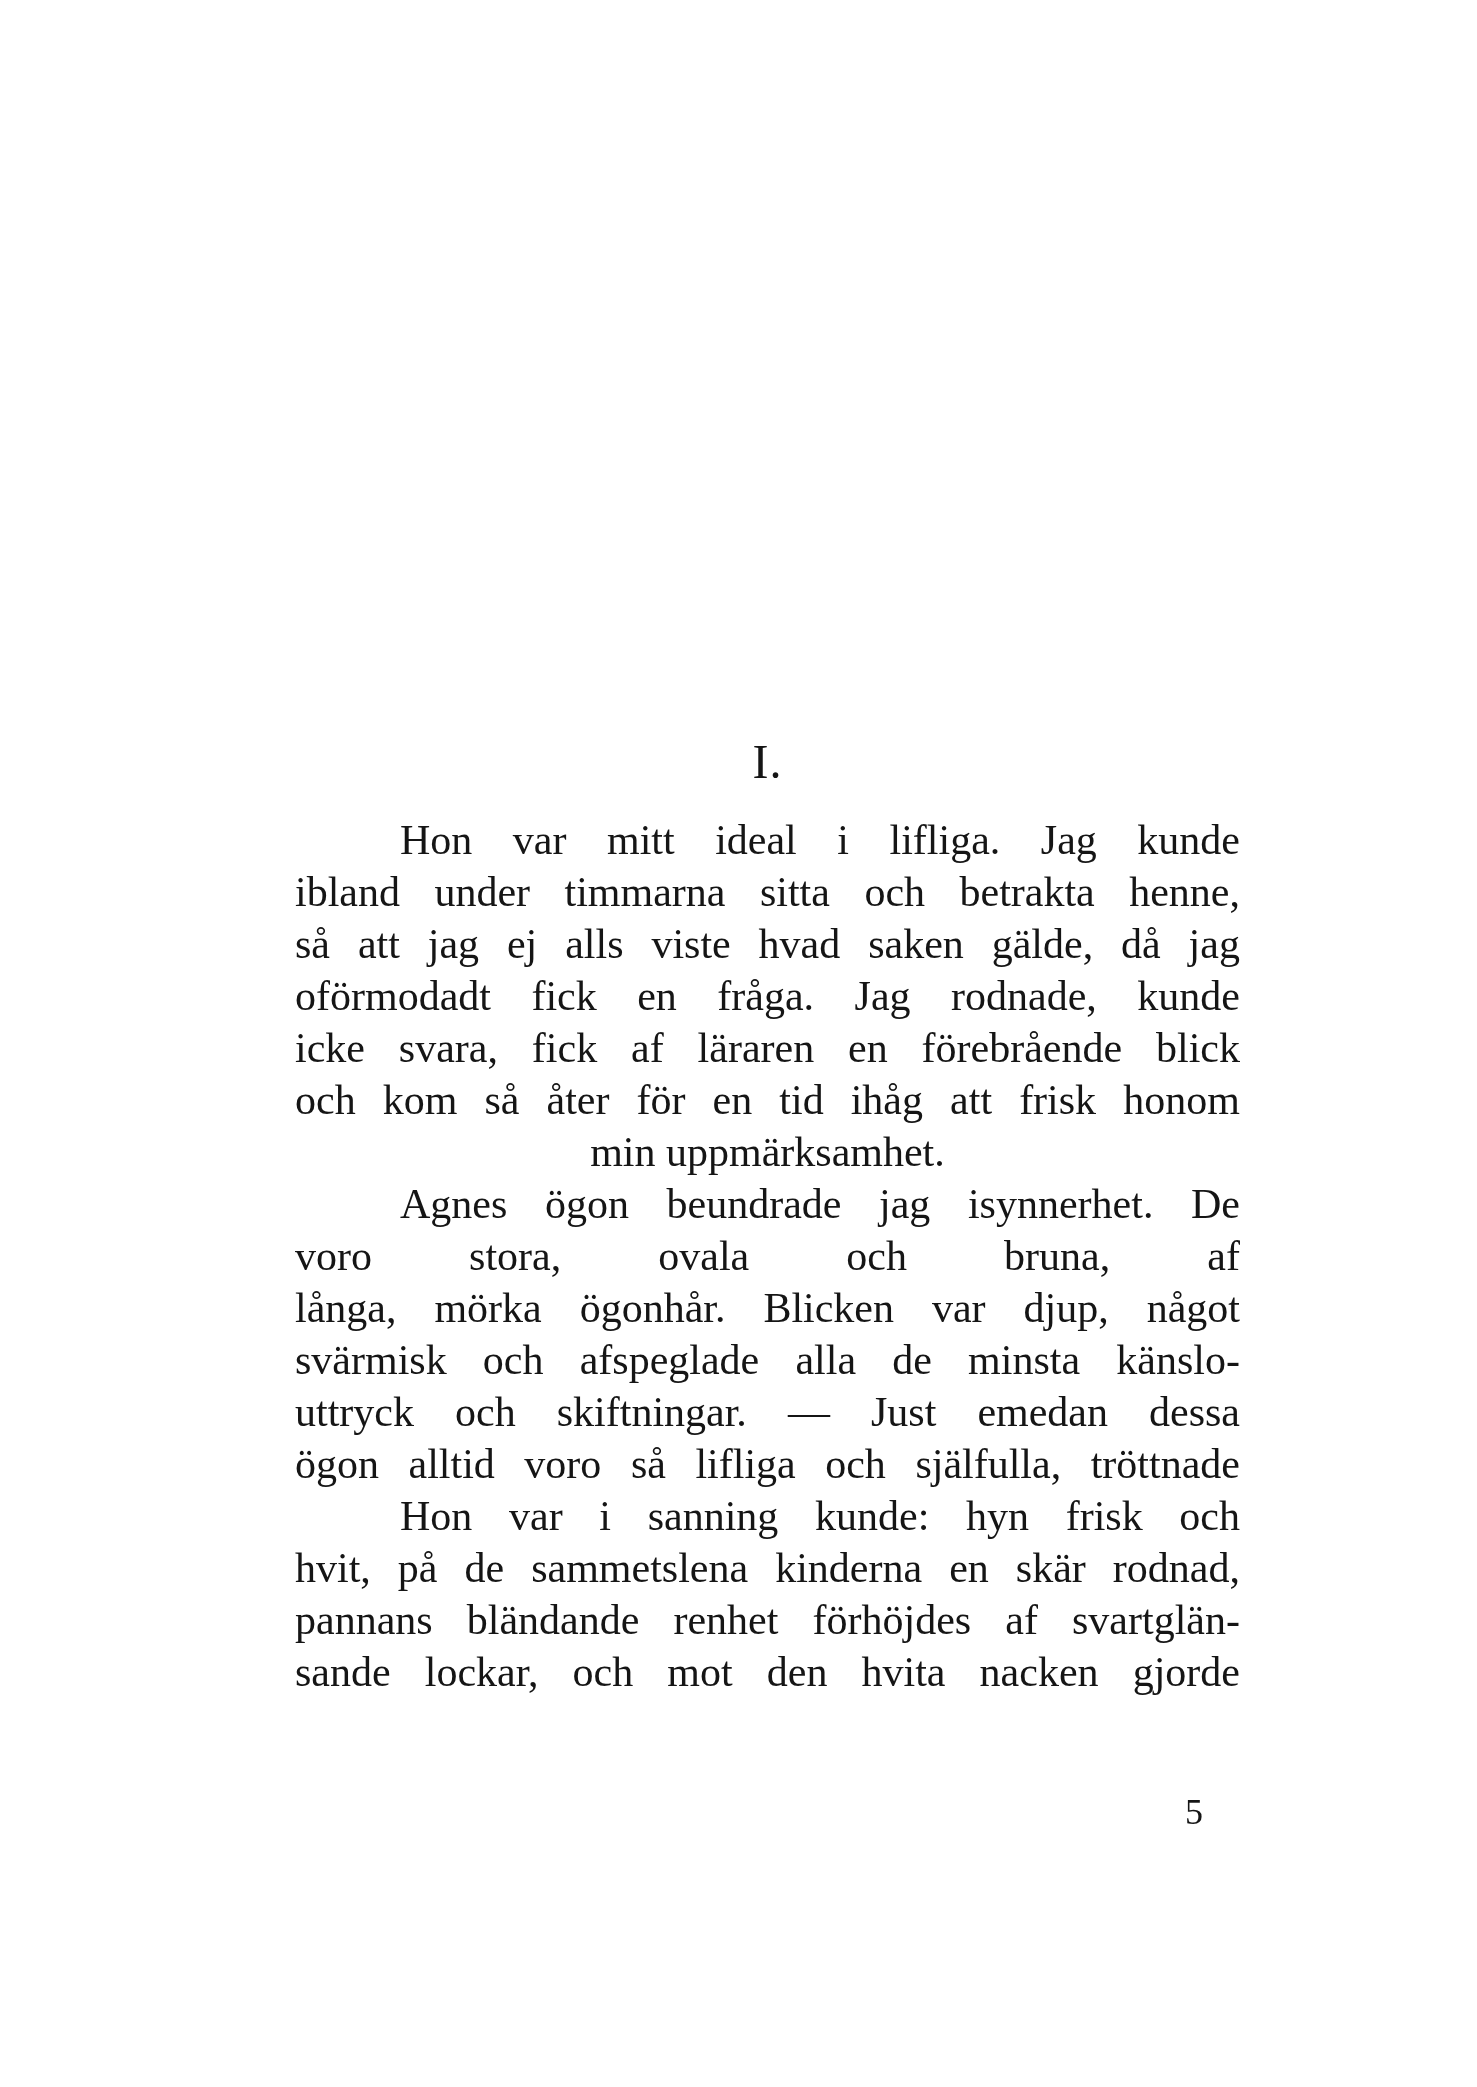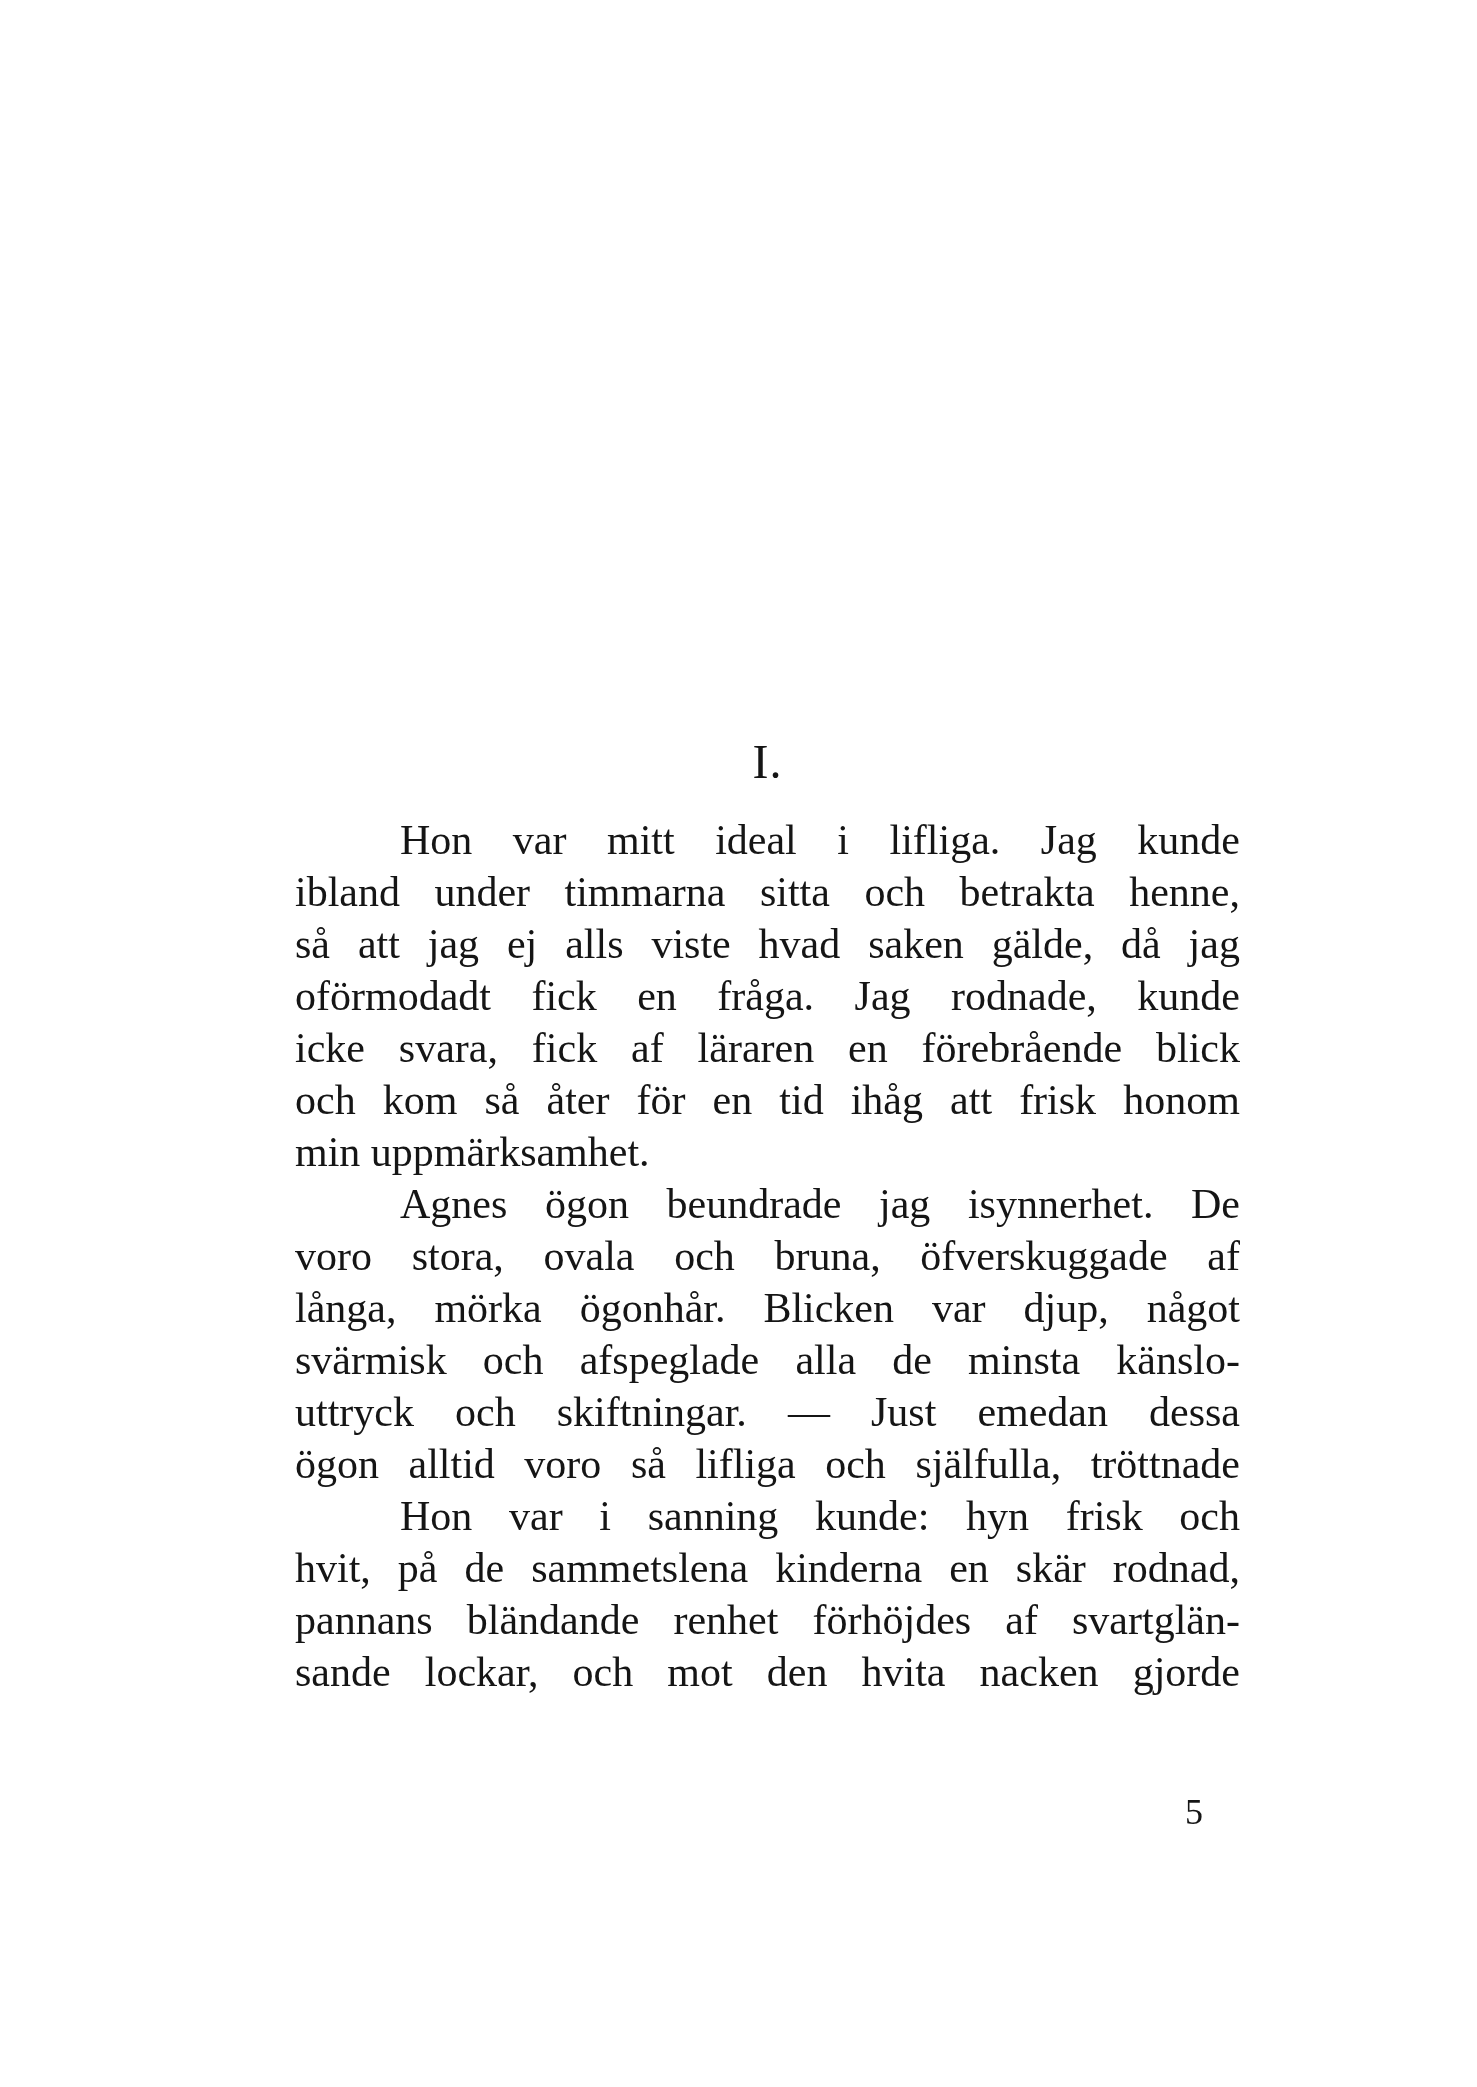--- a/index.html
+++ b/index.html
@@ -46,21 +46,21 @@
     justify-content: space-between;
     white-space: nowrap;
   }
   
   .indent {
     padding-left: 105px;
     font-family: Liberation Serif, serif;
   }
   
   .lline {
-    text-align: left;
+    text-align: center;
   }
   .page-number {
     position: absolute;
     left: 1185px;
     top: 1794px;
     font-size: 36px;
     line-height: 36px;
   }
 </style>
 </head>
@@ -147,21 +147,20 @@
           <span>jag</span>
           <span>isynnerhet.</span>
           <span>De</span>
         </div>
       <div class="line jline">
           <span>voro</span>
           <span>stora,</span>
           <span>ovala</span>
           <span>och</span>
           <span>bruna,</span>
-          <span>öfverskuggade</span>
           <span>af</span>
         </div>
       <div class="line jline">
           <span>långa,</span>
           <span>mörka</span>
           <span>ögonhår.</span>
           <span>Blicken</span>
           <span>var</span>
           <span>djup,</span>
           <span>något</span>

